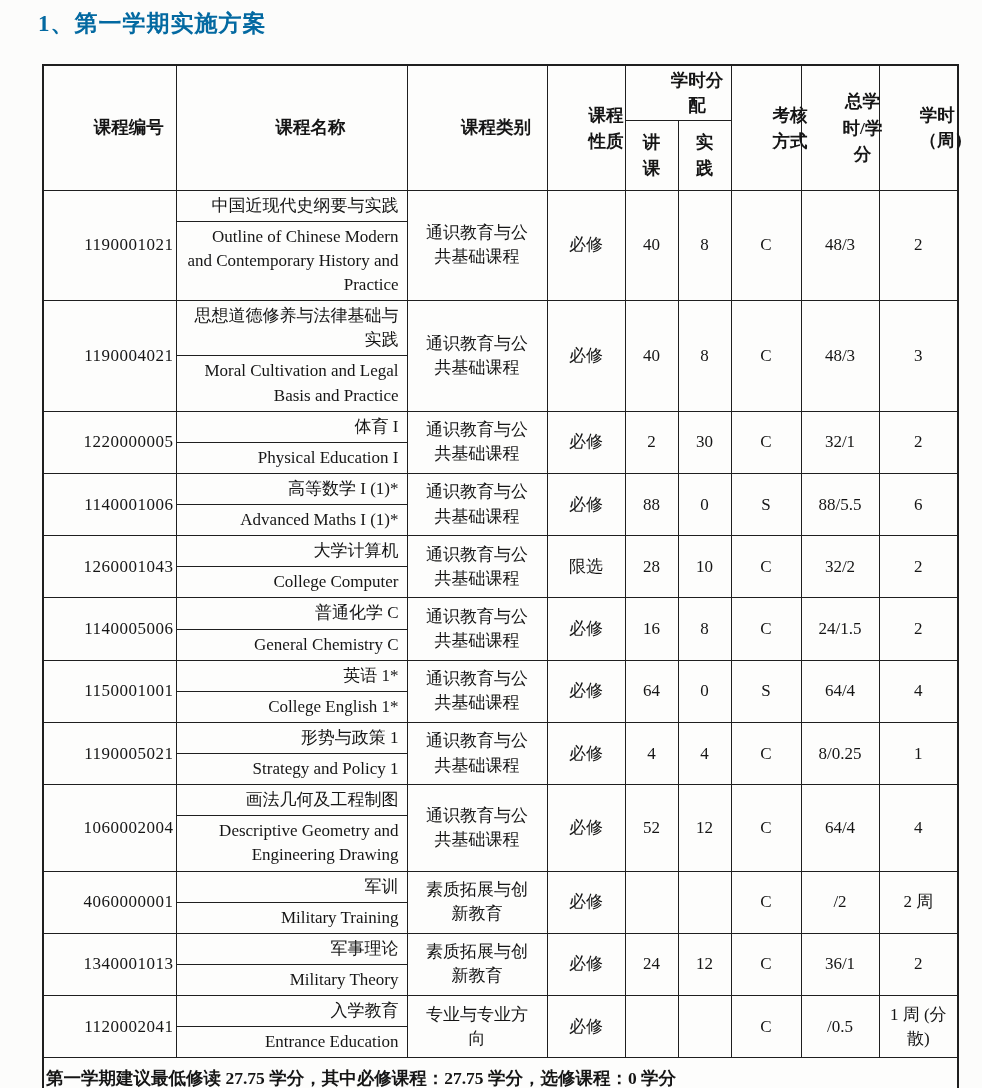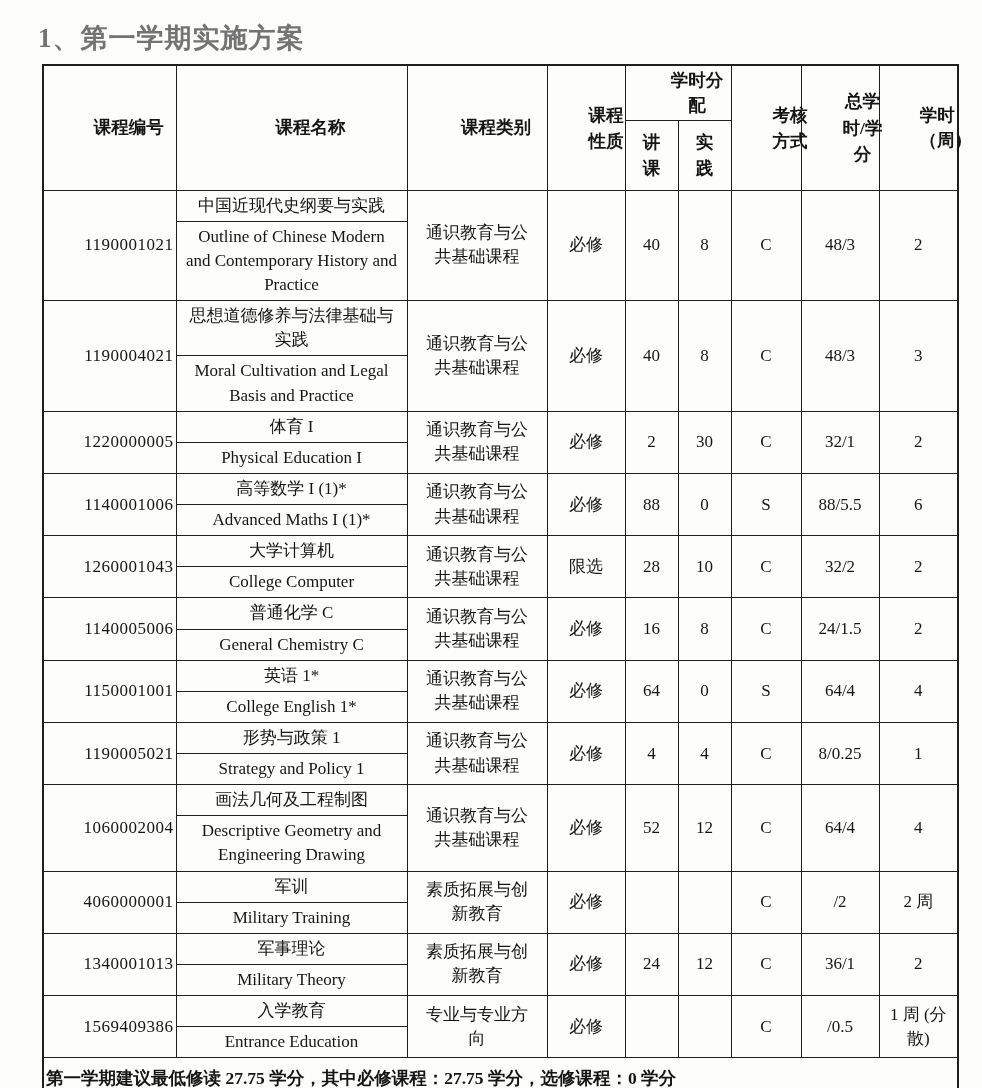--- a/index.html
+++ b/index.html
@@ -7,25 +7,25 @@
   body { font-family: "Liberation Serif", "DejaVu Serif", serif; }
   .page {
     width: 982px;
     height: 1088px;
     background: #fcfcfb;
     position: relative;
     overflow: hidden;
   }
   .title {
     position: absolute;
-    top: 20px;
+    top: 8px;
     left: 38px;
-    font-size: 27px;
+    font-size: 23px;
     font-weight: bold;
-    color: #737373;
+    color: #0369a1;
     letter-spacing: 1px;
     font-family: "Liberation Serif", "DejaVu Serif", serif;
   }
   table.plan-table {
     position: absolute;
     top: 64px;
     left: 42px;
     width: 915px;
     border-collapse: collapse;
     table-layout: fixed;
@@ -51,21 +51,21 @@
   th.col-assessment, th.col-total, th.col-weekly { height: 104px; }
   
   .vs { display: inline-block; word-break: break-all; text-align: center; line-height: 1.5; }
   .w1 { width: 1.1em; }
   .w2 { width: 2.1em; }
   .w24 { width: 2.4em; }
   .pre { white-space: pre-line; }
   
   td.c-code { font-size: 17px; letter-spacing: 0.5px; text-align: right; }
   td.c-name-zh, td.c-name-en {
-    text-align: center;
+    text-align: right;
     padding: 3px 8px;
   }
   td.c-name-zh { height: 29px; }
   td.c-name-en { height: 29px; }
   td.c-cat { padding: 2px 13px; }
   tr.footer-row td {
     height: 42px;
     font-weight: bold;
     font-size: 17.5px;
     text-align: left;
@@ -267,21 +267,21 @@
     <td class="c-num" rowspan="2">12</td>
     <td class="c-num" rowspan="2">C</td>
     <td class="c-num" rowspan="2">36/1</td>
     <td class="c-num" rowspan="2">2</td>
   </tr>
   <tr class="course-row-en">
     <td class="c-name-en">Military Theory</td>
   </tr>
 
   <tr class="course-row">
-    <td class="c-code" rowspan="2">1569409386</td>
+    <td class="c-code" rowspan="2">1120002041</td>
     <td class="c-name-zh">入学教育</td>
     <td class="c-cat" rowspan="2">专业与专业方向</td>
     <td class="c-nat" rowspan="2">必修</td>
     <td class="c-num" rowspan="2"></td>
     <td class="c-num" rowspan="2"></td>
     <td class="c-num" rowspan="2">C</td>
     <td class="c-num" rowspan="2">/0.5</td>
     <td class="c-num" rowspan="2">1 周 (分散)</td>
   </tr>
   <tr class="course-row-en">

